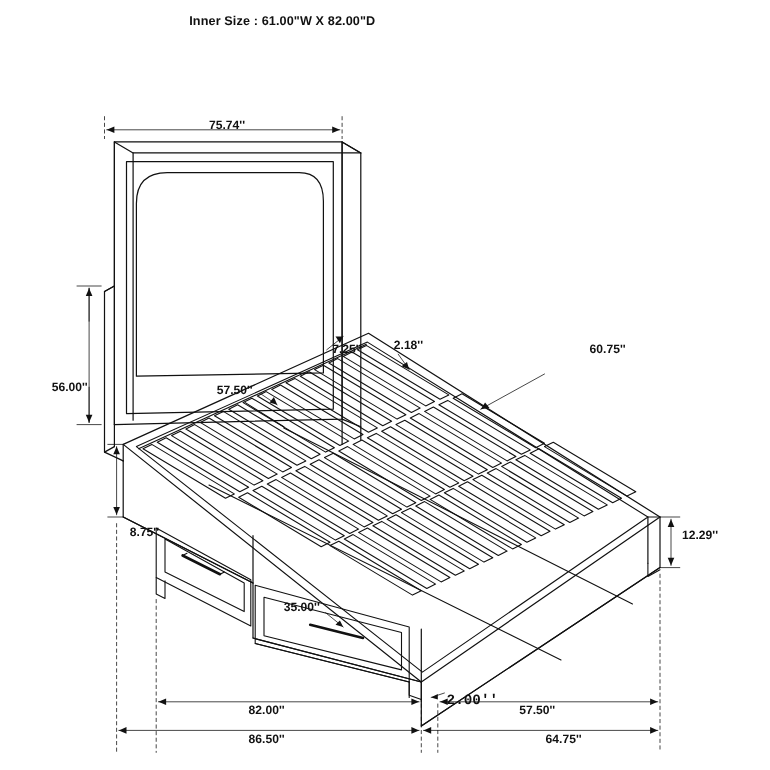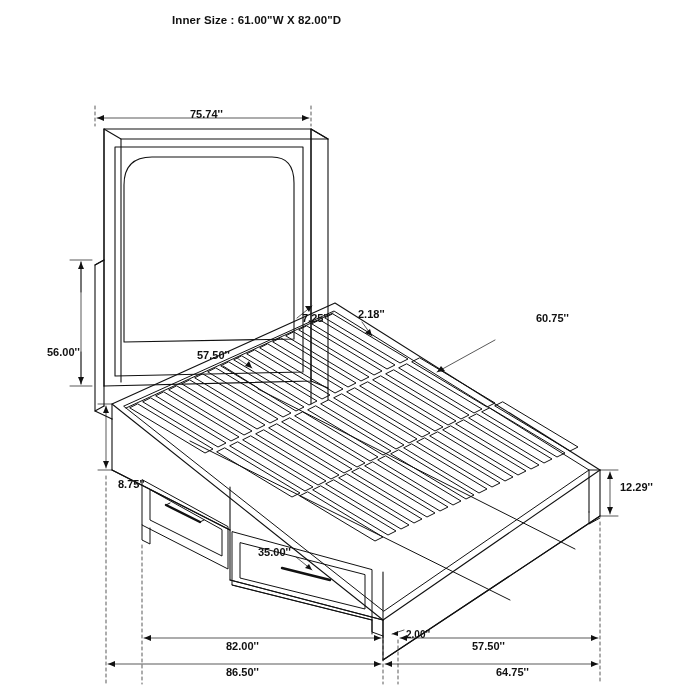--- a/index.html
+++ b/index.html
@@ -33,21 +33,21 @@
     width: 700px;
     height: 700px;
   }
   .dimlabel {
     position: absolute;
     font-size: 11px;
     font-weight: bold;
     color: #111111;
     white-space: nowrap;
   }
-  .dimlabel.small { font-size: 10px; }
+  .dimlabel.small { font-size: 13px; font-family: Liberation Mono, monospace; }
 </style>
 </head>
 <body>
 
 <div id="page">
 
   <div class="header-text" id="hdr1">Inner Size : 61.00"W X 82.00"D</div>
 
   <svg id="drawing" viewBox="0 0 700 700">
     <g fill="none" stroke="#111111" stroke-width="1" stroke-linejoin="round" stroke-linecap="round">

